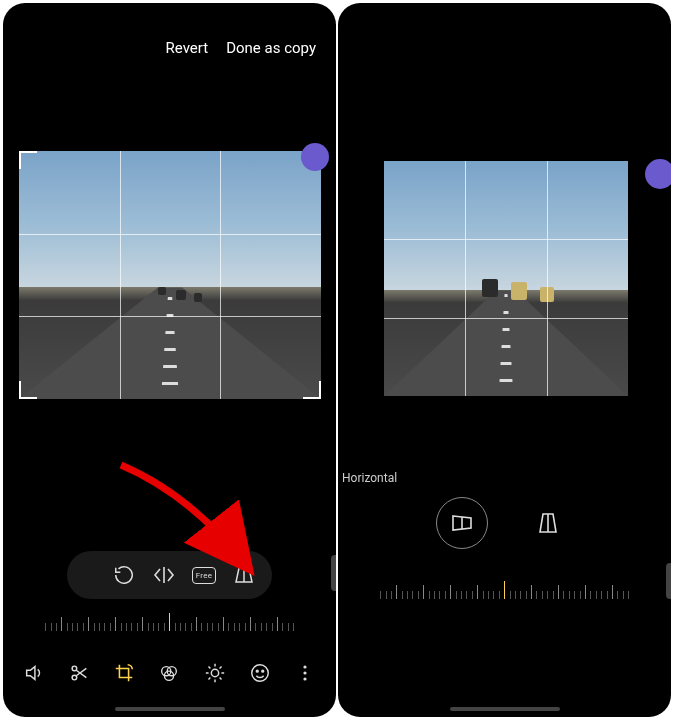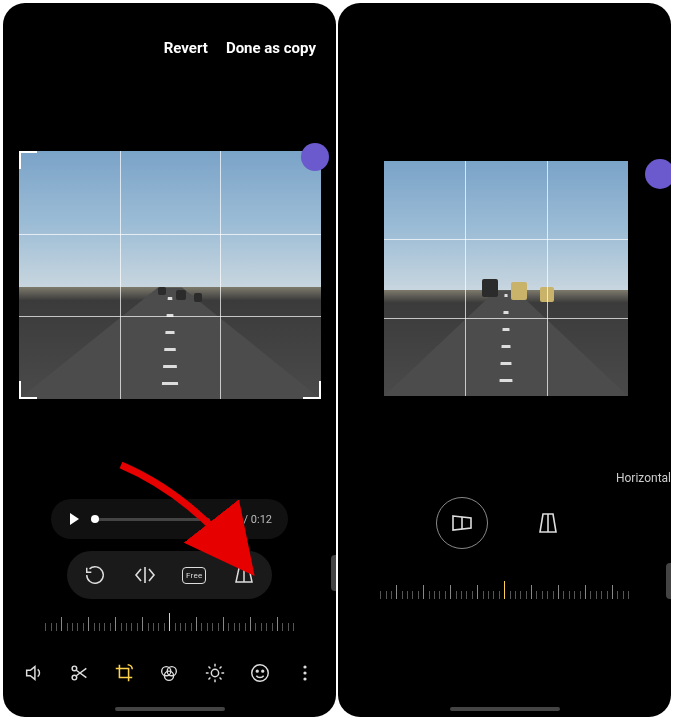--- a/index.html
+++ b/index.html
@@ -3,21 +3,21 @@
 <meta charset="utf-8">
 <style>
   *{box-sizing:border-box;margin:0;padding:0;}
   html,body{width:675px;height:720px;background:#fff;font-family:-apple-system,Roboto,Arial,sans-serif;overflow:hidden;}
   .wrap{display:flex;width:675px;height:720px;background:#fff;}
   .phone{position:relative;width:333px;height:714px;background:#000;border-radius:22px;overflow:hidden;margin:3px;}
   .phone.left{margin-right:1px;}
   .phone.right{margin-left:1px;}
 
   
-  .topbar{display:flex;justify-content:flex-end;gap:18px;padding:36px 20px 0 0;color:#fff;font-size:15px;font-weight:700;}
+  .topbar{display:flex;justify-content:flex-end;gap:18px;padding:36px 20px 0 0;color:#fff;font-size:15px;font-weight:400;}
   .topbar span{cursor:pointer;}
 
   .preview-wrap{position:absolute;left:16px;top:148px;width:302px;height:248px;}
   .preview{width:100%;height:100%;position:relative;overflow:hidden;}
   .sky{position:absolute;inset:0;background:linear-gradient(#7aa3c8 0%,#9dbdd6 30%,#c8d6df 55%,#e8ede9 60%,#e8ede9 100%);}
   .ground{position:absolute;left:0;right:0;bottom:0;height:45%;background:linear-gradient(#7d7a6c 0%,#3b3b3b 12%,#4a4a4a 100%);}
   .road{position:absolute;left:0;right:0;bottom:0;height:45%;background:#4c4c4c;clip-path:polygon(46% 0%,54% 0%,100% 100%,0% 100%);}
   .road::before{content:"";position:absolute;left:0;right:0;bottom:0;height:100%;background:repeating-linear-gradient(to top,transparent 0 14px,#ddd 14px 17px);clip-path:polygon(49.5% 0%,50.5% 0%,53% 100%,47% 100%);}
   .mtn{position:absolute;left:0;right:0;top:55%;height:12%;background:linear-gradient(#5d6e77 0%,#7a8a92 60%,#c8d6df 100%);clip-path:polygon(0 60%,10% 20%,25% 50%,40% 10%,55% 40%,70% 20%,85% 50%,100% 30%,100% 100%,0 100%);opacity:.6;}
   .vehicle{position:absolute;background:#2b2b2b;border-radius:2px;}
@@ -29,21 +29,21 @@
   .c-bl{bottom:0;left:0;border-right:none;border-top:none;}
   .c-br{bottom:0;right:0;border-left:none;border-top:none;}
   .badge{position:absolute;top:-8px;right:-8px;width:28px;height:28px;border-radius:50%;background:#6a5acd;}
 
   .playbar{position:absolute;left:48px;right:48px;top:496px;height:40px;background:#111;border-radius:20px;display:flex;align-items:center;padding:0 16px;gap:10px;}
   .play-btn svg{display:block;}
   .track{flex:1;height:3px;background:#444;border-radius:2px;position:relative;}
   .track::before{content:"";position:absolute;left:0;top:-3px;width:8px;height:8px;border-radius:50%;background:#fff;}
   .time{color:#bbb;font-size:11px;}
 
-  .toolpill{position:absolute;left:64px;right:64px;top:548px;height:48px;background:#1a1a1a;border-radius:24px;display:flex;align-items:center;justify-content:space-between;padding:0 8px;}
+  .toolpill{position:absolute;left:64px;right:64px;top:548px;height:48px;background:#1a1a1a;border-radius:24px;display:flex;align-items:center;justify-content:flex-end;padding:0 8px;}
   .toolpill .ico{color:#ddd;display:flex;align-items:center;justify-content:center;width:40px;height:40px;}
   .toolpill .ico svg{display:block;}
 
   .free-box{border:1.3px solid #ddd;border-radius:4px;width:24px;height:17px;font-size:8px;color:#ddd;display:flex;align-items:center;justify-content:center;letter-spacing:.3px;}
 
   .arrow{position:absolute;left:108px;top:452px;pointer-events:none;}
 
   .ruler{position:absolute;left:40px;right:40px;height:26px;display:flex;align-items:flex-end;justify-content:center;}
   .ruler .tick{width:1px;background:#555;margin:0 2.3px;}
   .ruler .tick.small{height:8px;}
@@ -56,21 +56,21 @@
   .bottombar .ico.active{color:#ffd24d;}
   .navhandle{position:absolute;left:50%;bottom:6px;transform:translateX(-50%);width:110px;height:4px;background:#444;border-radius:2px;}
 
   .side-nub{position:absolute;right:-3px;top:552px;width:8px;height:36px;background:#444;border-radius:4px 0 0 4px;}
 
   
   .preview2-wrap{position:absolute;left:46px;top:158px;width:244px;height:235px;}
   .edit-fab{position:absolute;right:-4px;top:156px;width:30px;height:30px;border-radius:50%;background:#6a5acd;}
   .right .side-nub{top:560px;}
 
-  .perspective-label{position:absolute;left:11px;right:0;top:468px;text-align:right;color:#ccc;font-size:12px;}
+  .perspective-label{position:absolute;left:4px;right:0;top:468px;text-align:left;color:#ccc;font-size:12px;}
   .persp-row{position:absolute;left:0;right:0;top:494px;display:flex;justify-content:center;gap:34px;align-items:center;}
   .persp-btn{width:52px;height:52px;border-radius:50%;display:flex;align-items:center;justify-content:center;color:#ddd;}
   .persp-btn.active{border:1.5px solid #888;}
   .right .ruler{top:570px;}
 
   .footer{position:absolute;left:0;right:0;bottom:28px;display:flex;justify-content:space-between;padding:0 34px;color:#eee;font-size:15px;font-weight:500;}
 
 </style>
 </head>
 <body>
@@ -97,29 +97,20 @@
         <div class="gh" style="top:33.3%"></div>
         <div class="gh" style="top:66.6%"></div>
         <div class="corner c-tl"></div>
           <div class="corner c-tr"></div>
         <div class="corner c-bl"></div>
           <div class="corner c-br"></div>
       </div>
       <div class="badge"></div>
     </div>
 
-    <div class="playbar">
-      <span class="play-btn">
-        <svg width="14" height="14" viewBox="0 0 14 14">
-            <path d="M3 1 L12 7 L3 13 Z" fill="#fff"></path>
-          </svg>
-      </span>
-      <div class="track"></div>
-      <span class="time">0:00 / 0:12</span>
-    </div>
 
     <div class="toolpill">
       <span class="ico">
         <svg width="22" height="22" viewBox="0 0 24 24" fill="none" stroke="#ddd" stroke-width="1.6">
             <path d="M3 12a9 9 0 1 0 3-6.7"></path>
             <path d="M3 4v5h5"></path>
           </svg>
       </span>
       <span class="ico">
         <svg width="24" height="20" viewBox="0 0 24 20" fill="none" stroke="#ddd" stroke-width="1.6">

